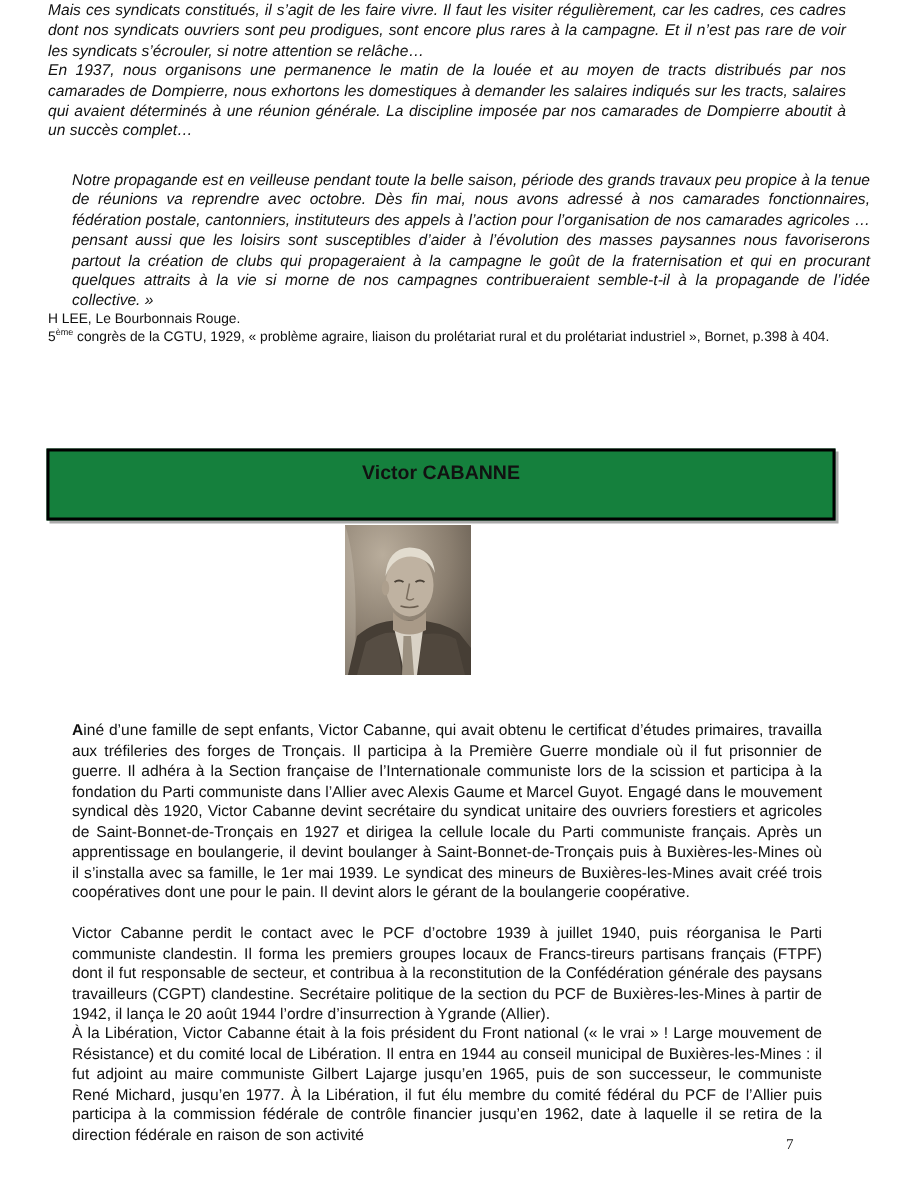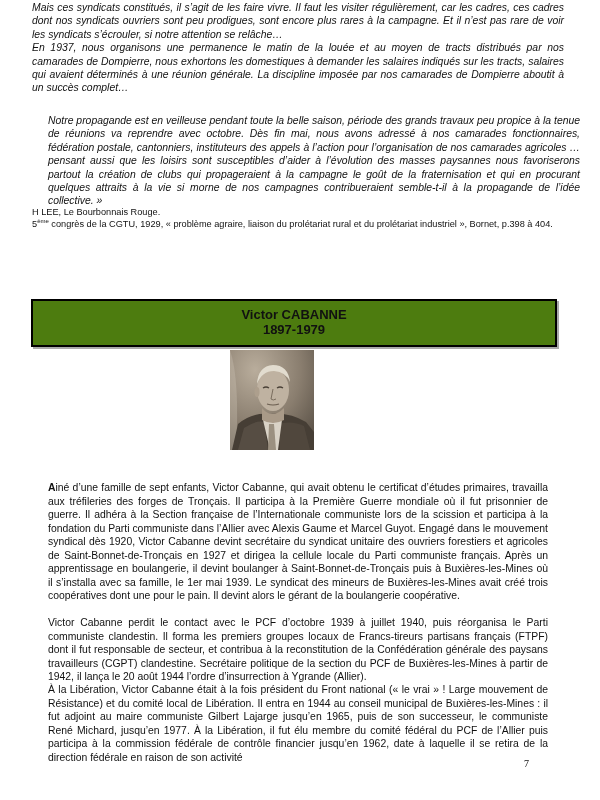--- a/index.html
+++ b/index.html
@@ -46,21 +46,21 @@
 
     .title-box {
       position: absolute;
       left: 31px;
       top: 299px;
       width: 522px;
       height: 44px;
       border: 2px solid #000000;
       box-shadow: 2px 2px 0 #aaaaaa;
       text-align: center;
-      background: #4d7c0f;
+      background: #15803d;
     }
     .title-name {
       margin-top: 6px;
       font-weight: bold;
       font-size: 13px;
       line-height: 15px;
     }
     .title-dates {
       font-weight: bold;
       font-size: 13px;
@@ -114,21 +114,20 @@
     <p class="quote-p">Notre propagande est en veilleuse pendant toute la belle saison, période des grands travaux peu propice à la tenue de réunions va reprendre avec octobre. Dès fin mai, nous avons adressé à nos camarades fonctionnaires, fédération postale, cantonniers, instituteurs des appels à l’action pour l’organisation de nos camarades agricoles … pensant aussi que les loisirs sont susceptibles d’aider à l’évolution des masses paysannes nous favoriserons partout la création de clubs qui propageraient à la campagne le goût de la fraternisation et qui en procurant quelques attraits à la vie si morne de nos campagnes contribueraient semble-t-il à la propagande de l’idée collective. »</p>
   </div>
 
   <div class="sources">
     <div>H LEE, Le Bourbonnais Rouge.</div>
     <div><span>5</span><sup>ème</sup><span> congrès de la CGTU, 1929, « problème agraire, liaison du prolétariat rural et du prolétariat industriel », Bornet, p.398 à 404.</span></div>
   </div>
 
   <div class="title-box">
     <div class="title-name">Victor CABANNE</div>
-    <div class="title-dates">1897-1979</div>
   </div>
 
   <div class="photo" aria-label="Portrait of Victor Cabanne">
     <svg width="84" height="100" viewBox="0 0 84 100">
       <defs>
         <radialGradient id="bg" cx="30%" cy="20%" r="90%">
           <stop offset="0%" stop-color="#b9ad9c"></stop>
           <stop offset="60%" stop-color="#8a7e6f"></stop>
           <stop offset="100%" stop-color="#5f564b"></stop>
         </radialGradient>

